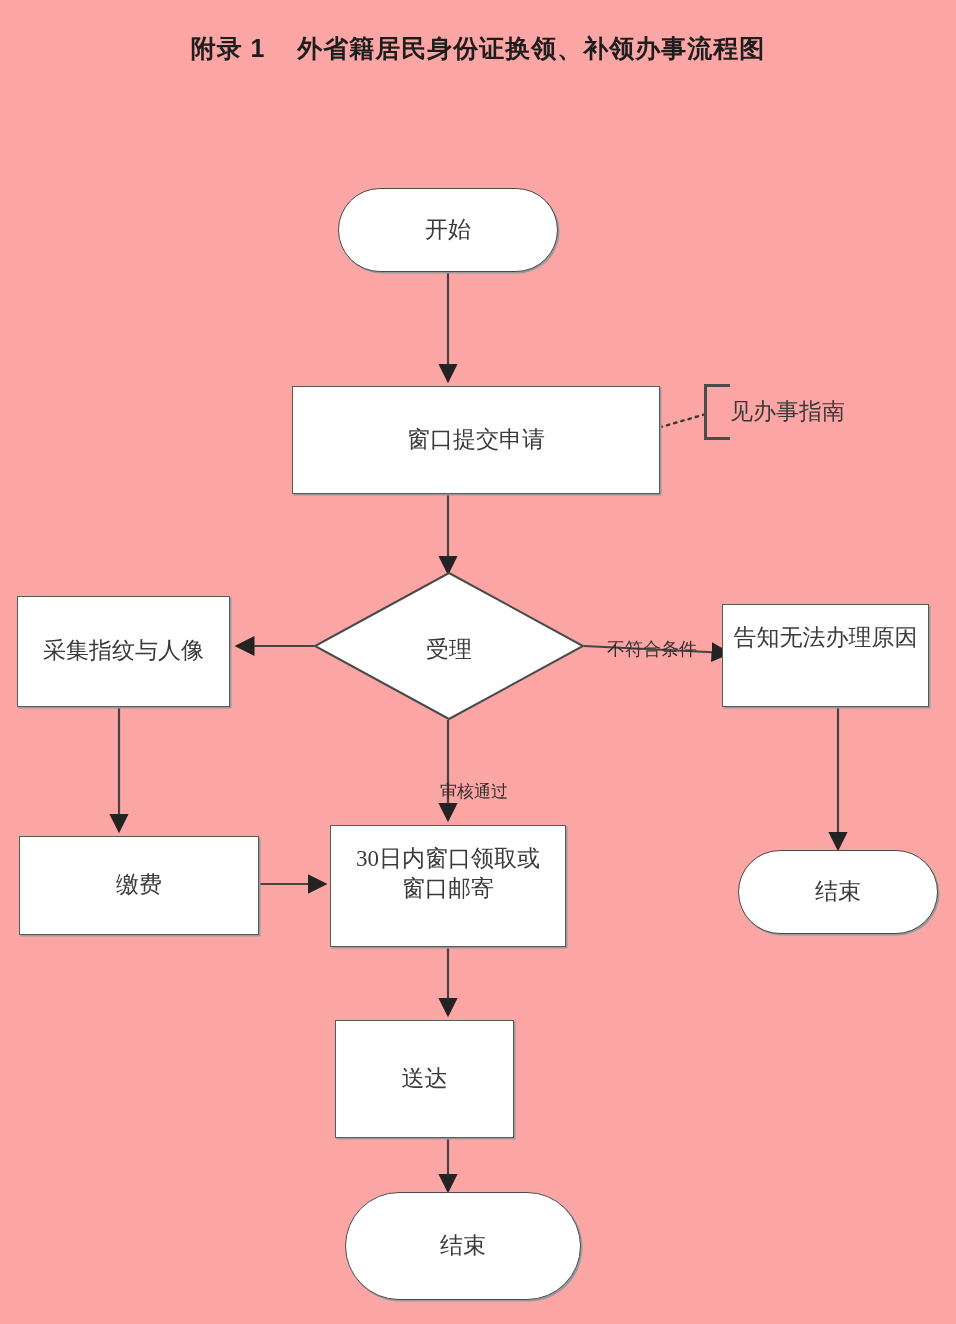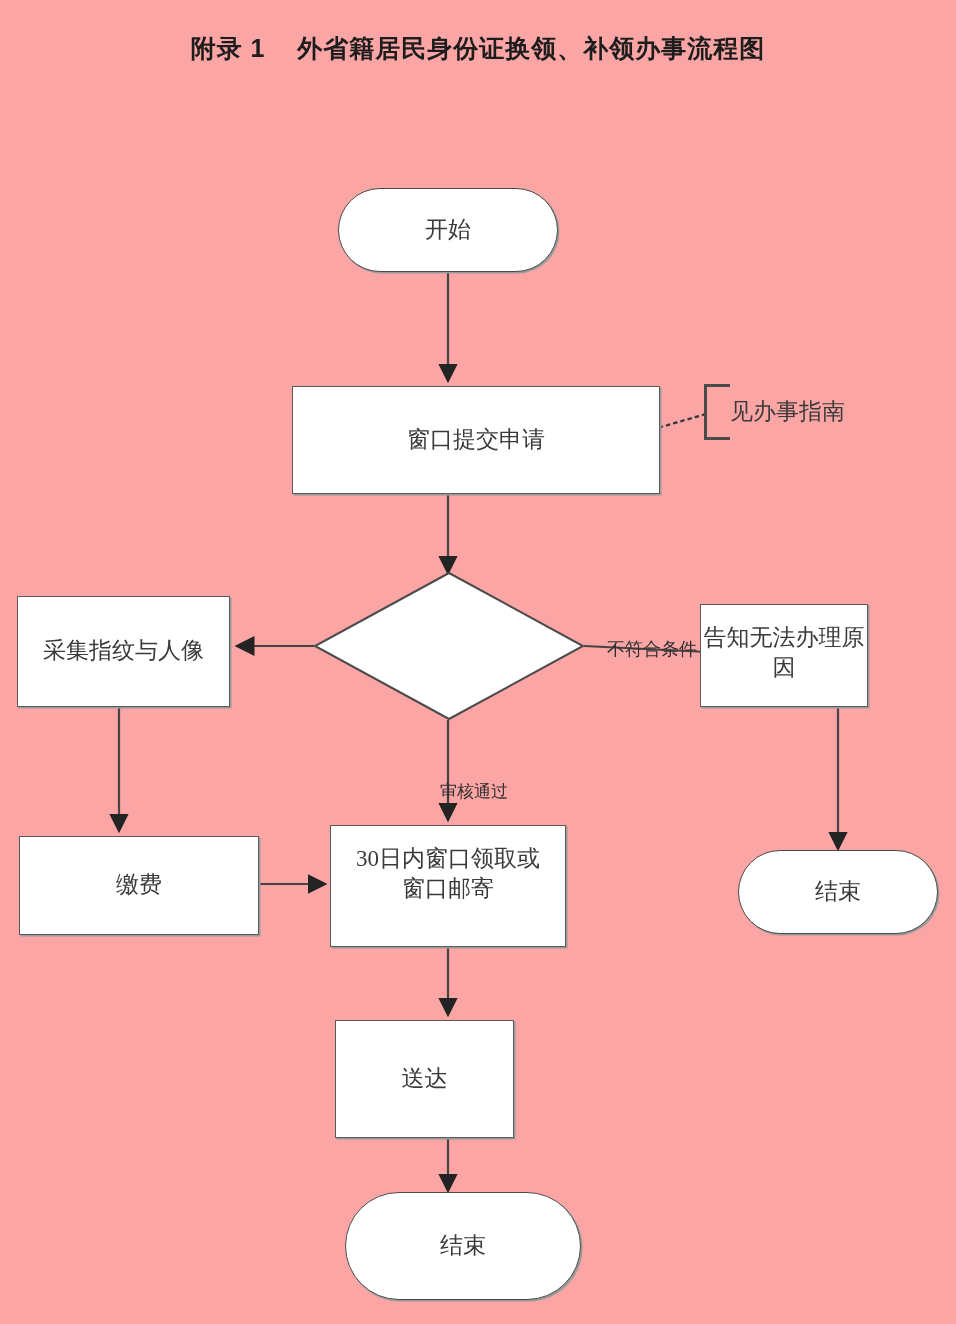--- a/index.html
+++ b/index.html
@@ -166,27 +166,28 @@
   </div>
 
   <div class="node process" style="left:292px; top:386px; width:368px; height:108px;">
     <span>窗口提交申请</span>
   </div>
 
   <div class="diamond-wrap" style="left:314px; top:572px; width:270px; height:148px;">
     <svg width="270" height="148" viewBox="0 0 270 148">
       <polygon points="135,1 269,74 135,147 1,74" fill="#ffffff" stroke="#4a4a4a" stroke-width="2"></polygon>
     </svg>
+    <div class="diamond-label" style="top:62px;">受理</div>
   </div>
 
   <div class="node process" style="left:17px; top:596px; width:213px; height:111px;">
     <span>采集指纹与人像</span>
   </div>
 
-  <div class="node process top-text" style="left:700px; top:604px; width:168px; height:103px;">
+  <div class="node process top-text" style="left:722px; top:604px; width:207px; height:103px;">
     <span style="display:block; width:100%;">告知无法办理原因</span>
   </div>
 
   <div class="node process" style="left:19px; top:836px; width:240px; height:99px;">
     <span>缴费</span>
   </div>
 
   <div class="node process top-text" style="left:330px; top:825px; width:236px; height:122px;">
     <span style="display:block; width:100%;">
       <span style="display:block;">30日内窗口领取或</span>

